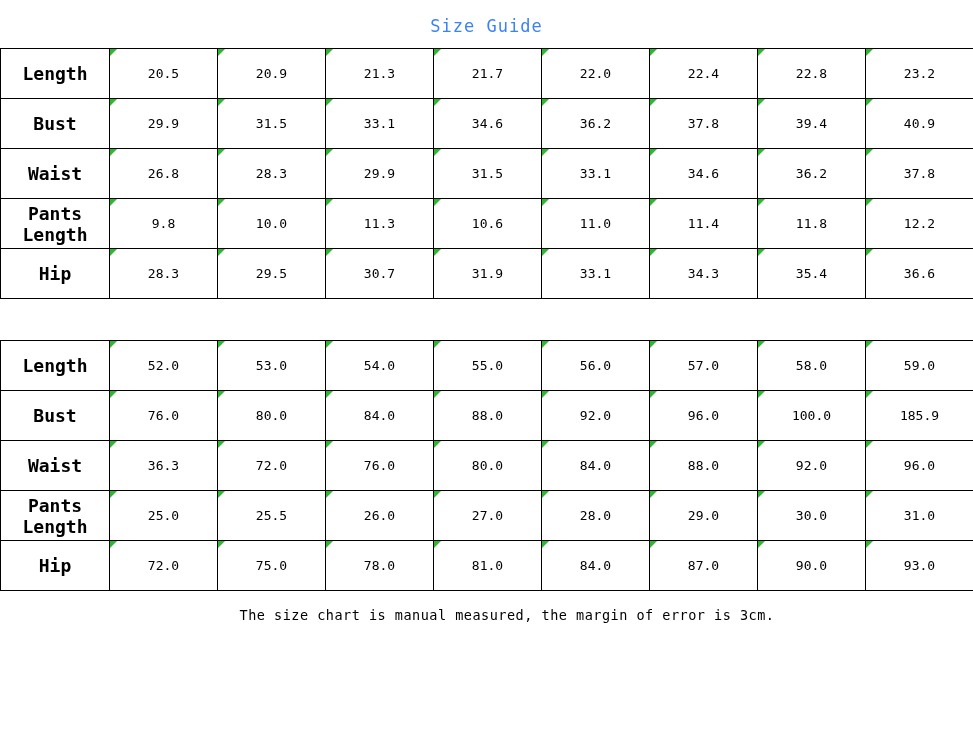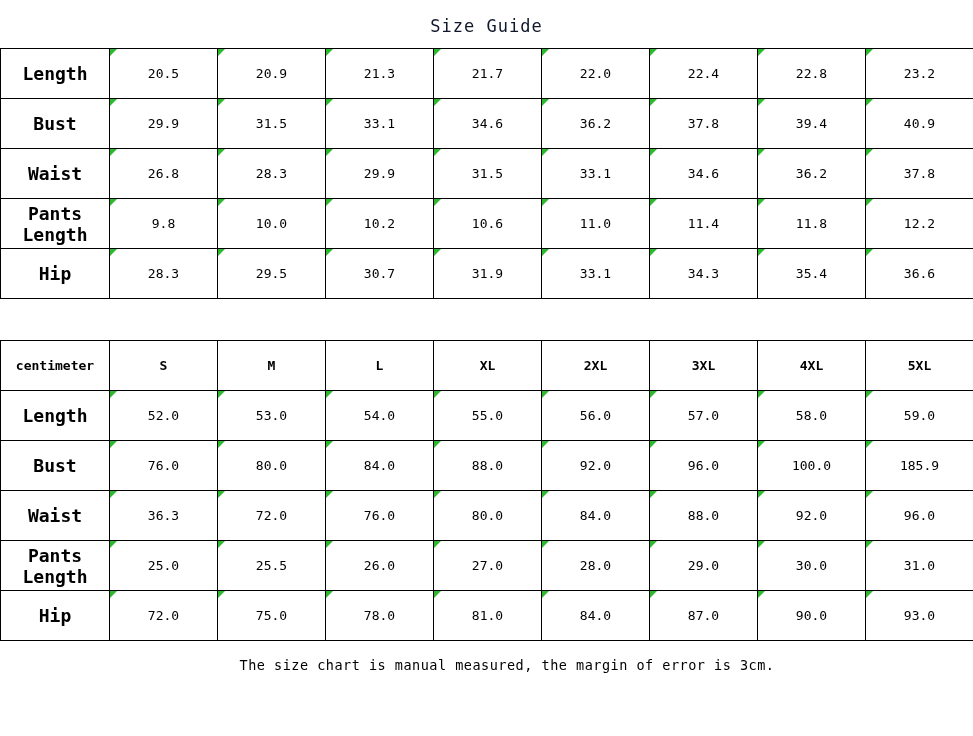--- a/index.html
+++ b/index.html
@@ -19,21 +19,21 @@
     width: 973px;
     height: 736px;
     box-sizing: border-box;
   }
   .title {
     text-align: center;
     font-size: 17px;
     letter-spacing: 1px;
     padding-top: 16px;
     padding-bottom: 12px;
-    color: #0f172a;
+    color: #3b82f6;
   }
   table.size-table {
     border-collapse: collapse;
     width: 973px;
     table-layout: fixed;
   }
   table.size-table td, table.size-table th {
     border: 1px solid #000000;
     height: 49px;
     text-align: center;
@@ -142,21 +142,21 @@
         <td class="data">33.1</td>
         <td class="data">34.6</td>
         <td class="data">36.2</td>
         <td class="data">37.8</td>
       </tr>
 
       <tr>
         <td class="rowhead">Pants Length</td>
         <td class="data">9.8</td>
         <td class="data">10.0</td>
-        <td class="data">10.2</td>
+        <td class="data">11.3</td>
         <td class="data">10.6</td>
         <td class="data">11.0</td>
         <td class="data">11.4</td>
         <td class="data">11.8</td>
         <td class="data">12.2</td>
       </tr>
 
       <tr>
         <td class="rowhead">Hip</td>
         <td class="data">28.3</td>
@@ -179,31 +179,20 @@
         <col class="cx">
         <col class="cx">
         <col class="cx">
         <col class="cx">
         <col class="cx">
         <col class="cx">
         <col class="cx">
         <col class="cx">
     </colgroup>
     <tbody>
-      <tr>
-        <th>centimeter</th>
-        <th class="data-head">S</th>
-        <th class="data-head">M</th>
-        <th class="data-head">L</th>
-        <th class="data-head">XL</th>
-        <th class="data-head">2XL</th>
-        <th class="data-head">3XL</th>
-        <th class="data-head">4XL</th>
-        <th class="data-head">5XL</th>
-      </tr>
 
       <tr>
         <td class="rowhead">Length</td>
         <td class="data">52.0</td>
         <td class="data">53.0</td>
         <td class="data">54.0</td>
         <td class="data">55.0</td>
         <td class="data">56.0</td>
         <td class="data">57.0</td>
         <td class="data">58.0</td>

